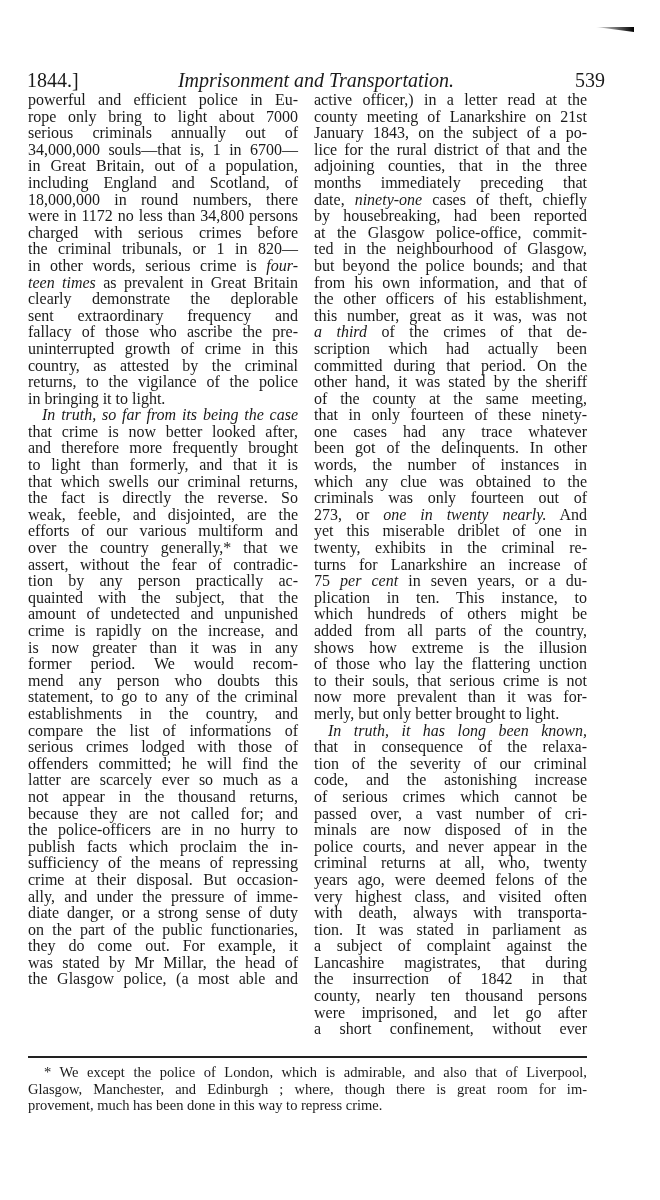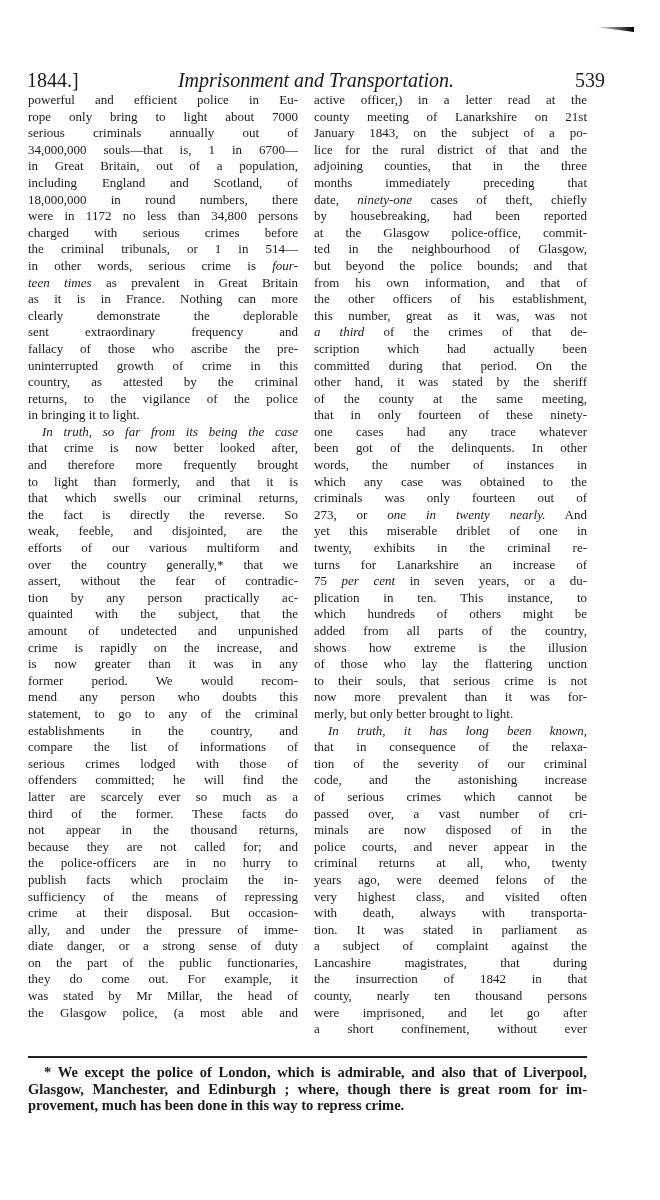--- a/index.html
+++ b/index.html
@@ -14,37 +14,37 @@
     clip-path: polygon(0 0, 100% 0, 100% 100%);
   }
   .running-head {
     position: absolute; left: 27px; top: 69px; width: 578px; height: 22px;
     font-size: 20px; line-height: 22px;
   }
   .running-head .left { position: absolute; left: 0; top: 0; }
   .running-head .center { position: absolute; left: 0; right: 0; text-align: center; font-style: italic; top: 0; }
   .running-head .right { position: absolute; right: 0; top: 0; }
   .col {
-    position: absolute; top: 92px; font-size: 13px; line-height: 16.6px;
+    position: absolute; top: 92px; font-size: 16px; line-height: 16.6px;
     text-align: justify; text-align-last: justify;
   }
   .col-left { left: 28px; width: 270px; }
   .col-right { left: 314px; width: 273px; }
   .line { display: block; white-space: nowrap; height: 16.6px; overflow: visible; }
   .line.last { text-align-last: left; }
   .line.indent { text-indent: 14px; font-style: italic; }
   .line > span.j { display: block; width: 100%; text-align: justify; text-align-last: justify; white-space: normal; }
   .line.last > span.j { text-align-last: left; }
   em { font-style: italic; }
   .rule {
     position: absolute; top: 1056px; left: 28px; width: 559px; height: 2px; background: #222;
   }
   .footnote {
     position: absolute; top: 1064px; left: 28px; width: 559px;
-    font-size: 14.5px; line-height: 16.5px; font-weight: bold;
+    font-size: 14.5px; line-height: 16.5px; font-weight: normal;
   }
   .footnote .fline { display: block; text-align: justify; text-align-last: justify; white-space: nowrap; }
   .footnote .fline.indent { text-indent: 16px; }
   .footnote .fline.last { text-align-last: left; }
   .footnote .fline > span { display: block; text-align: justify; text-align-last: inherit; white-space: normal; }
 </style>
 </head>
 <body>
 
 <div class="corner-mark"></div>
@@ -77,30 +77,27 @@
     <span class="line">
       <span class="j">18,000,000 in round numbers, there</span>
     </span>
     <span class="line">
       <span class="j">were in 1172 no less than 34,800 persons</span>
     </span>
     <span class="line">
       <span class="j">charged with serious crimes before</span>
     </span>
     <span class="line">
-      <span class="j">the criminal tribunals, or 1 in 514—</span>
+      <span class="j">the criminal tribunals, or 1 in 820—</span>
     </span>
     <span class="line">
       <span class="j"><span>in other words, serious crime is </span><em>four-</em><span></span></span>
     </span>
     <span class="line">
       <span class="j"><span></span><em>teen times</em><span> as prevalent in Great Britain</span></span>
-    </span>
-    <span class="line">
-      <span class="j">as it is in France.  Nothing can more</span>
     </span>
     <span class="line">
       <span class="j">clearly demonstrate the deplorable</span>
     </span>
     <span class="line">
       <span class="j">sent extraordinary frequency and</span>
     </span>
     <span class="line">
       <span class="j">fallacy of those who ascribe the pre-</span>
     </span>
@@ -179,23 +176,20 @@
     <span class="line">
       <span class="j">serious crimes lodged with those of</span>
     </span>
     <span class="line">
       <span class="j">offenders committed; he will find the</span>
     </span>
     <span class="line">
       <span class="j">latter are scarcely ever so much as a</span>
     </span>
     <span class="line">
-      <span class="j">third of the former.  These facts do</span>
-    </span>
-    <span class="line">
       <span class="j">not appear in the thousand returns,</span>
     </span>
     <span class="line">
       <span class="j">because they are not called for; and</span>
     </span>
     <span class="line">
       <span class="j">the police-officers are in no hurry to</span>
     </span>
     <span class="line">
       <span class="j">publish facts which proclaim the in-</span>
@@ -289,21 +283,21 @@
     <span class="line">
       <span class="j">one cases had any trace whatever</span>
     </span>
     <span class="line">
       <span class="j">been got of the delinquents.  In other</span>
     </span>
     <span class="line">
       <span class="j">words, the number of instances in</span>
     </span>
     <span class="line">
-      <span class="j">which any case was obtained to the</span>
+      <span class="j">which any clue was obtained to the</span>
     </span>
     <span class="line">
       <span class="j">criminals was only fourteen out of</span>
     </span>
     <span class="line">
       <span class="j"><span>273, or </span><em>one in twenty nearly.</em><span>  And</span></span>
     </span>
     <span class="line">
       <span class="j">yet this miserable driblet of one in</span>
     </span>

